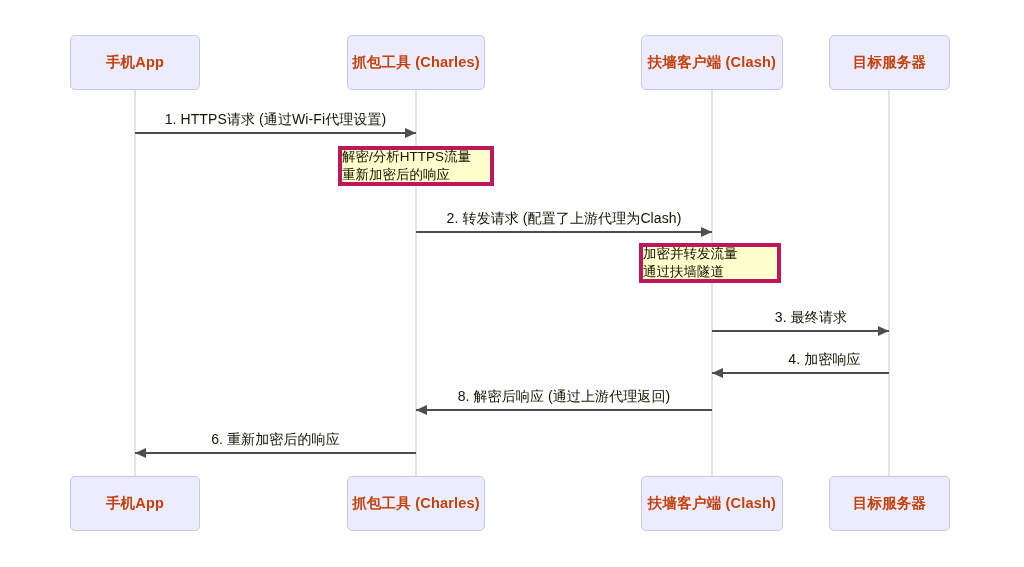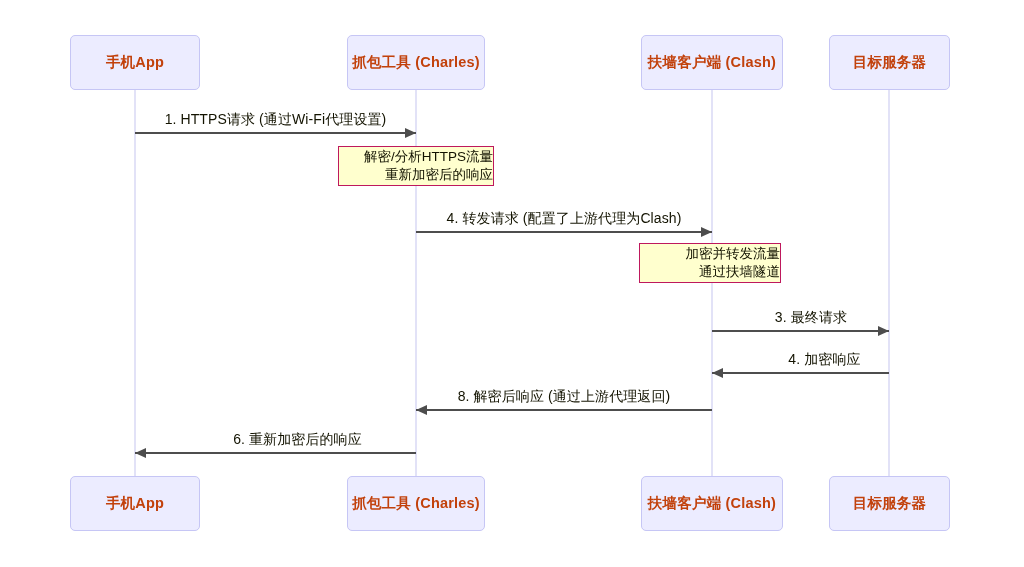--- a/index.html
+++ b/index.html
@@ -38,24 +38,24 @@
   }
   .lifeline {
     position: absolute;
     width: 2px;
     background: #E2E2F7;
   }
   .note-box {
     position: absolute;
     box-sizing: border-box;
     background: #FFFFCE;
-    border: 1px solid #be185d;
+    border: 4px solid #be185d;
     display: flex;
     flex-direction: column;
-    align-items: flex-end;
+    align-items: flex-start;
     justify-content: center;
     color: #131300;
     font-size: 13.5px;
     line-height: 1.35;
     white-space: nowrap;
   }
   .msg-line {
     position: absolute;
     height: 2px;
     background: #4d4d4d;
@@ -112,33 +112,33 @@
       <span>扶墙客户端 (Clash)</span>
     </div>
     <div class="actor-box" style="left: 829px; top: 476px; width: 121px; height: 55px;">
       <span>目标服务器</span>
     </div>
     <div class="msg-line" style="left: 135px; top: 132px; width: 281px;"></div>
     <div class="arrow-head right" style="top: 128px; left: 405px;"></div>
     <div class="msg-label" style="left: 135px; width: 281px; top: 111px;">1. HTTPS请求 (通过Wi-Fi代理设置)</div>
     <div class="msg-line" style="left: 416px; top: 231px; width: 296px;"></div>
     <div class="arrow-head right" style="top: 227px; left: 701px;"></div>
-    <div class="msg-label" style="left: 416px; width: 296px; top: 210px;">4. 转发请求 (配置了上游代理为Clash)</div>
+    <div class="msg-label" style="left: 416px; width: 296px; top: 210px;">2. 转发请求 (配置了上游代理为Clash)</div>
     <div class="msg-line" style="left: 712px; top: 330px; width: 177px;"></div>
     <div class="arrow-head right" style="top: 326px; left: 878px;"></div>
     <div class="msg-label" style="left: 712px; width: 198px; top: 309px;">3. 最终请求</div>
     <div class="msg-line" style="left: 712px; top: 372px; width: 177px;"></div>
     <div class="arrow-head left" style="top: 368px; left: 712px;"></div>
     <div class="msg-label" style="left: 736px; width: 177px; top: 351px;">4. 加密响应</div>
     <div class="msg-line" style="left: 416px; top: 409px; width: 296px;"></div>
     <div class="arrow-head left" style="top: 405px; left: 416px;"></div>
     <div class="msg-label" style="left: 416px; width: 296px; top: 388px;">8. 解密后响应 (通过上游代理返回)</div>
     <div class="msg-line" style="left: 135px; top: 452px; width: 281px;"></div>
     <div class="arrow-head left" style="top: 448px; left: 135px;"></div>
-    <div class="msg-label" style="left: 135px; width: 281px; top: 431px; padding-left: 22px;">6. 重新加密后的响应</div>
+    <div class="msg-label" style="left: 135px; width: 281px; top: 431px;">6. 重新加密后的响应</div>
     <div class="note-box" style="left: 338px; top: 146px; width: 156px; height: 40px;">
       <div>解密/分析HTTPS流量</div>
       <div>重新加密后的响应</div>
     </div>
     <div class="note-box" style="left: 639px; top: 243px; width: 142px; height: 40px;">
       <div>加密并转发流量</div>
       <div>通过扶墙隧道</div>
     </div>
   </div>
 

